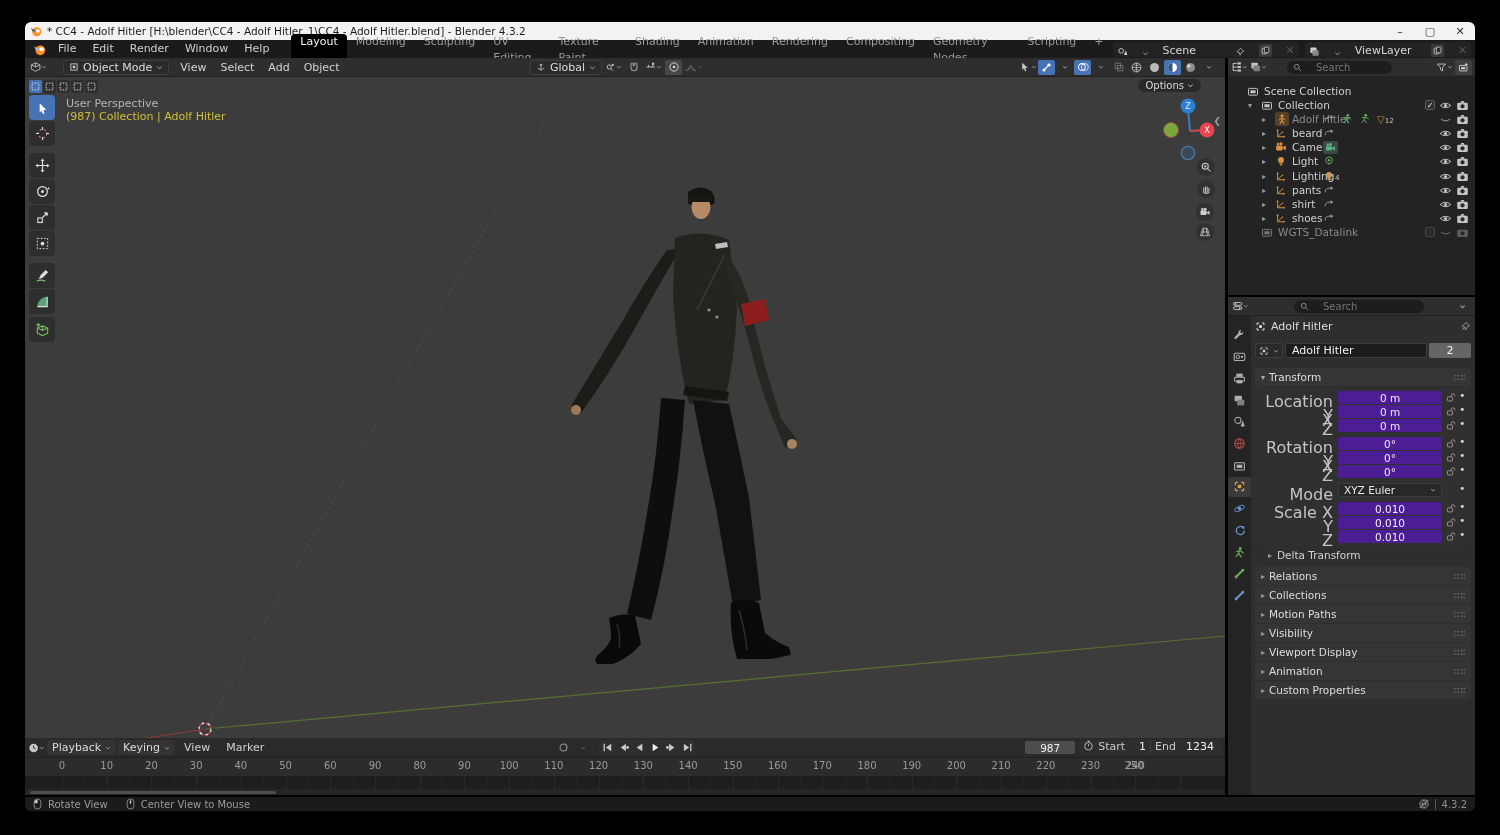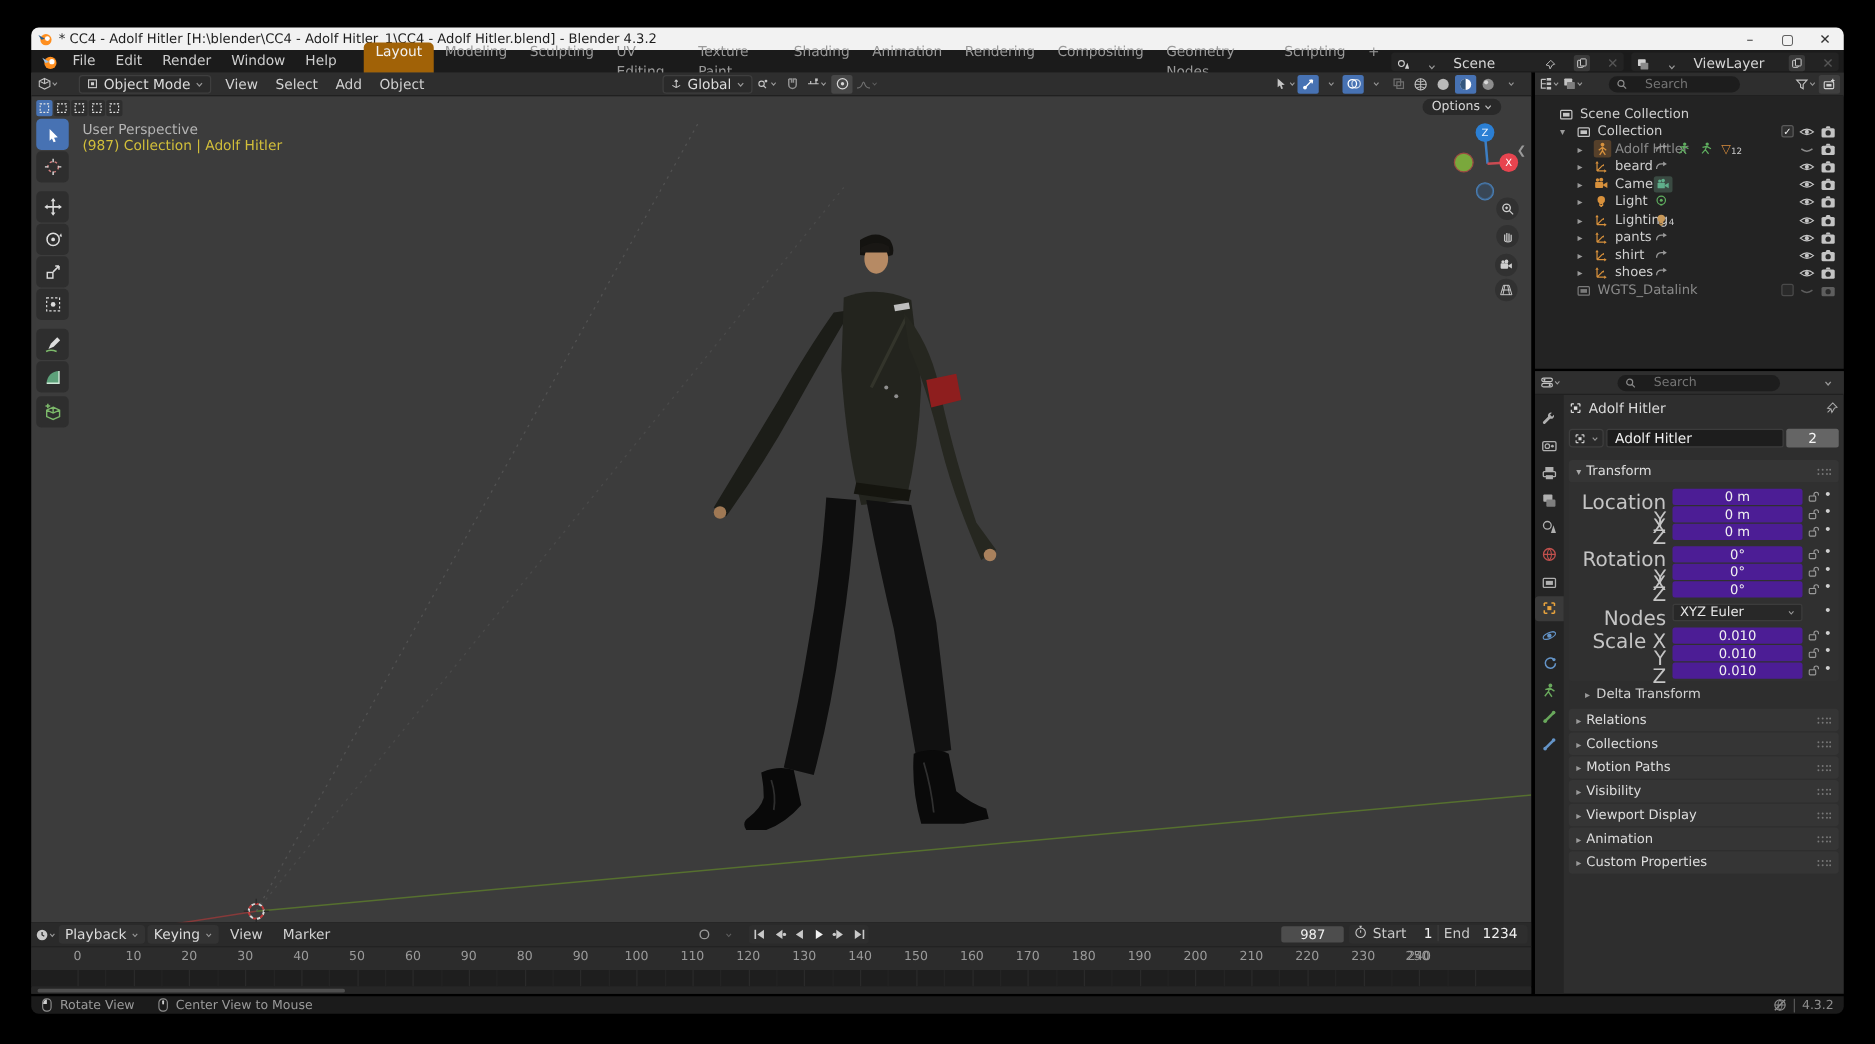--- a/index.html
+++ b/index.html
@@ -9,21 +9,21 @@
   svg{display:block}
   .icon{display:inline-flex;align-items:center;justify-content:center;flex:none}
   
   #titlebar{left:25px;top:22px;width:1450px;height:18px;background:#f2f2f2;color:#1d1d1d;display:flex;align-items:center;border-radius:6px 6px 0 0;padding-left:5px}
   #titlebar .t{font-size:10.5px;margin-left:5px;white-space:nowrap}
   .wbtn{width:30px;text-align:center;color:#333;font-size:11px}
   
   #topbar{left:25px;top:40px;width:1450px;height:18px;background:#1b1b1b;display:flex;align-items:center}
   .menu{padding:0 8px;color:#cfcfcf;font-size:11px;line-height:18px}
   .tab{padding:0 9px;color:#9a9a9a;font-size:11px;line-height:16px;border-radius:4px 4px 0 0;margin-top:2px}
-  .tab.active{background:#a16207;color:#f2f2f2}
+  .tab.active{background:#000000;color:#f2f2f2}
   .idblock{display:flex;align-items:flex-end;gap:14px;background:#232323;border-radius:3px;height:15px;padding:0 4px;color:#d6d6d6}
   
   .hstrip{background:#2e2e2e;border-bottom:1px solid #202020;display:flex;align-items:center}
   .pill{display:inline-flex;align-items:center;gap:4px;background:#2a2a2a;border:1px solid #3e3e3e;border-radius:3px;height:15px;padding:0 5px;color:#dcdcdc}
   .hmenu{padding:0 7px;color:#d2d2d2}
   .hbtn{width:17px;height:15px;display:inline-flex;align-items:center;justify-content:center;border-radius:2px;color:#c4c4c4}
   .hbtn.on{background:#4772b3;color:#fff}
   .hbtn.dim{color:#6e6e6e}
   
   #viewport{left:25px;top:58px;width:1200px;height:680px;background:#3c3c3c;overflow:hidden}
@@ -1104,21 +1104,21 @@
       <span class="abs" style="left:231px;top:152px;color:#cfcfcf">•</span>
       <span class="trow-label" style="left:27px;top:169px">Z</span>
       <span class="field abs" style="left:110px;top:168px;width:104px">0°</span>
       <span class="icon abs" style="left:217px;top:169px">
         <svg width="11" height="11" viewBox="0 0 16 16">
           <rect x="3.5" y="7" width="7.5" height="6" rx="1" fill="none" stroke="#9a9a9a" stroke-width="1.3"></rect>
           <path d="M9 7 V5.2 a2.6 2.6 0 0 1 5.2 0 V6.4" fill="none" stroke="#9a9a9a" stroke-width="1.3"></path>
         </svg>
       </span>
       <span class="abs" style="left:231px;top:166px;color:#cfcfcf">•</span>
-      <span class="trow-label" style="left:27px;top:188px">Nodes</span>
+      <span class="trow-label" style="left:27px;top:188px">Mode</span>
       <span class="ddfield abs" style="left:110px;top:186px;width:104px">
         <span>XYZ Euler</span>
         <span class="icon">
           <svg width="6" height="6" viewBox="0 0 10 10">
             <path d="M2 3.5 L5 7 L8 3.5" fill="none" stroke="#9a9a9a" stroke-width="1.5"></path>
           </svg>
         </span>
       </span>
       <span class="abs" style="left:231px;top:185px;color:#cfcfcf">•</span>
       <span class="trow-label" style="left:27px;top:206px">Scale X</span>

